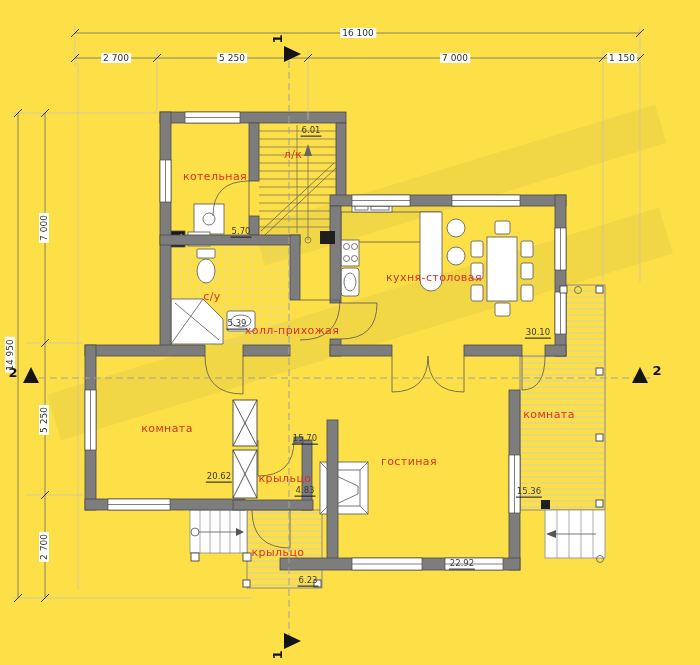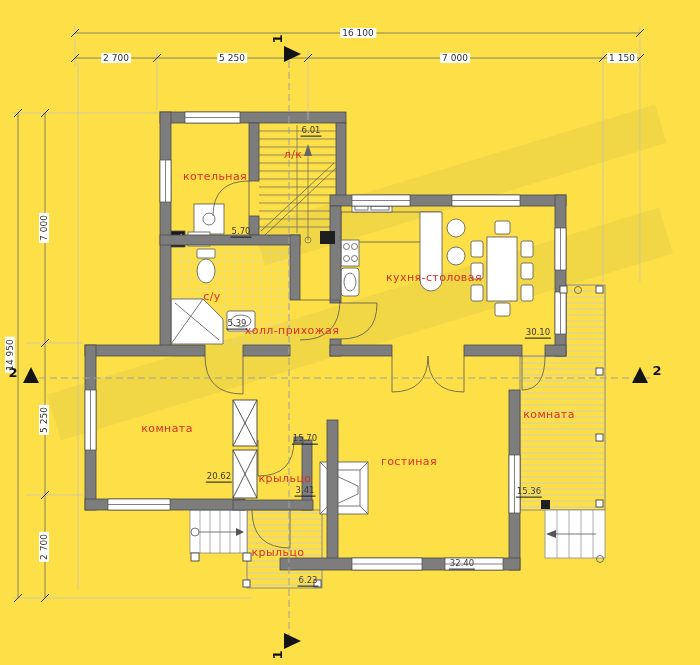--- a/index.html
+++ b/index.html
@@ -356,18 +356,18 @@
 <div class="rlabel" style="left:409px;top:461px">гостиная</div>
 <div class="rlabel" style="left:549px;top:414px">комната</div>
 <div class="rlabel" style="left:278px;top:552px">крыльцо</div>
 
 <div class="alabel" style="left:241px;top:232px">5.70</div>
 <div class="alabel" style="left:311px;top:131px">6.01</div>
 <div class="alabel" style="left:237px;top:324px">5.39</div>
 <div class="alabel" style="left:305px;top:439px">15.70</div>
 <div class="alabel" style="left:538px;top:333px">30.10</div>
 <div class="alabel" style="left:219px;top:477px">20.62</div>
-<div class="alabel" style="left:305px;top:491px">3.41</div>
-<div class="alabel" style="left:462px;top:564px">32.40</div>
+<div class="alabel" style="left:305px;top:491px">4.83</div>
+<div class="alabel" style="left:462px;top:564px">22.92</div>
 <div class="alabel" style="left:529px;top:492px">15.36</div>
 <div class="alabel" style="left:308px;top:581px">6.23</div>
 
 </div>
 
 </body></html>

